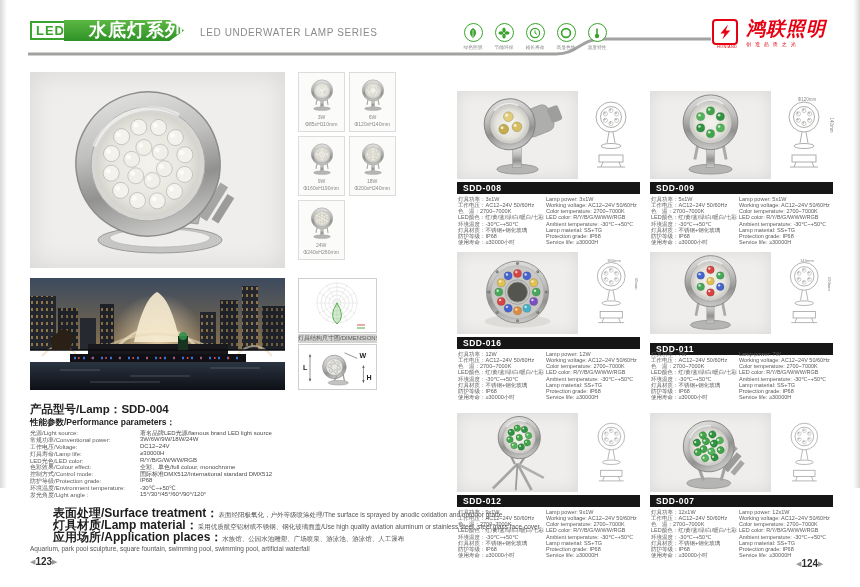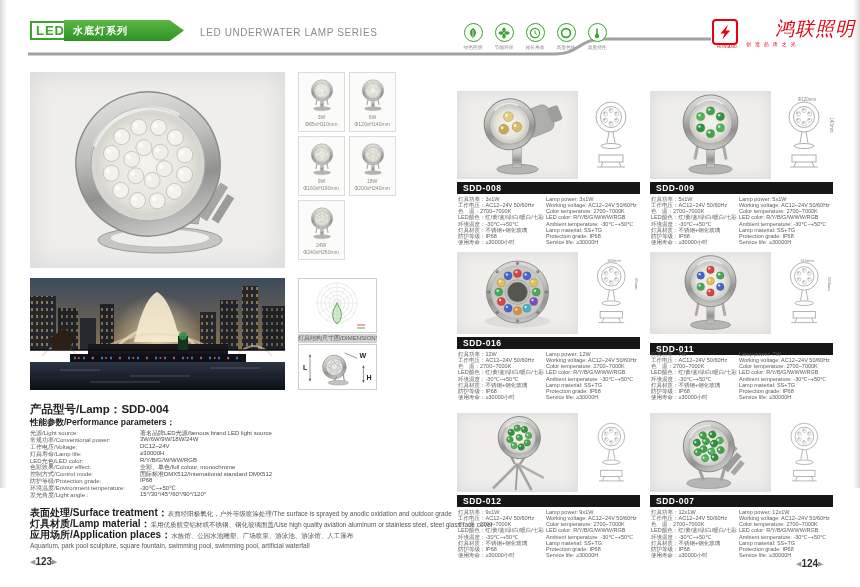--- a/index.html
+++ b/index.html
@@ -4,53 +4,53 @@
 <style>
   html,body{margin:0;padding:0;background:#ffffff;}
   body{width:860px;height:587px;overflow:hidden;font-family:"Liberation Sans","DejaVu Sans",sans-serif;-webkit-font-smoothing:antialiased;}
   #canvas{position:relative;width:860px;height:488px;background:#ffffff;}
   .edge{position:absolute;top:0;bottom:0;width:7px;}
   .edge.l{left:0;background:linear-gradient(90deg,#d9d9d7,#ffffff);}
   .edge.r{right:0;background:linear-gradient(270deg,#d9d9d7,#ffffff);}
 
   
   .led-badge{position:absolute;left:30px;top:21px;border:2px solid #3aa32c;color:#3aa32c;font-weight:bold;font-size:13px;line-height:15px;padding:0 4px;letter-spacing:1px;background:#fff;}
-  .series-arrow{position:absolute;left:64px;top:20px;width:120px;height:21px;background:linear-gradient(180deg,#5cb743,#2e9226);clip-path:polygon(0 0,88% 0,100% 50%,88% 100%,0 100%);color:#fff;font-weight:bold;font-size:10px;line-height:21px;padding-left:9px;box-sizing:border-box;letter-spacing:1px;}
+  .series-arrow{position:absolute;left:64px;top:20px;width:120px;height:21px;background:linear-gradient(180deg,#5cb743,#2e9226);clip-path:polygon(0 0,88% 0,100% 50%,88% 100%,0 100%);color:#fff;font-weight:bold;font-size:18px;line-height:21px;padding-left:9px;box-sizing:border-box;letter-spacing:1px;text-align:right;}
   .series-en{position:absolute;left:200px;top:27px;font-size:10px;font-weight:normal;color:#8b8b8b;letter-spacing:.6px;}
   .hdr-rule{position:absolute;left:0;top:0;}
   .features{position:absolute;left:458px;top:23px;display:flex;}
   .feat{width:30px;margin-right:1px;display:flex;flex-direction:column;align-items:center;}
   .feat .circ{width:17px;height:17px;border:1.5px solid #3aa32c;border-radius:50%;display:flex;align-items:center;justify-content:center;background:#fff;}
   .feat .lbl{font-size:6px;transform:scale(.8);transform-origin:center top;color:#8a8a8a;margin-top:2px;white-space:nowrap;}
   .logo{position:absolute;left:712px;top:19px;display:flex;}
   .logo-mark{width:26px;height:26px;border:2px solid #e60012;border-radius:4px;box-sizing:border-box;display:flex;align-items:center;justify-content:center;}
   .logo-en{font-size:6px;transform:scale(.65);transform-origin:center top;color:#e60012;text-align:center;width:28px;letter-spacing:.5px;}
   .logo-right{margin-left:6px;}
-  .logo-cn{font-size:19px;font-weight:normal;color:#e60012;letter-spacing:1px;line-height:20px;font-style:italic;margin-left:29px;}
+  .logo-cn{font-size:19px;font-weight:bold;color:#e60012;letter-spacing:1px;line-height:20px;font-style:italic;}
   .logo-slogan{font-size:6px;transform:scale(.85);transform-origin:left top;color:#e60012;letter-spacing:4.5px;margin-top:2px;}
 
   
   .main-photo{position:absolute;left:30px;top:72px;width:255px;height:196px;background:#efeeec;box-shadow:inset 0 0 28px rgba(0,0,0,.10);}
   .variants{position:absolute;left:298px;top:72px;width:100px;display:grid;grid-template-columns:47px 47px;gap:4px;}
   .vbox{height:60px;border:1px solid #dcdcda;background:#fbfbfa;box-sizing:border-box;display:flex;flex-direction:column;align-items:center;justify-content:flex-end;padding-bottom:2px;}
   .vbox svg{width:38px;height:40px;}
   .vcap{font-size:6px;transform:scale(.85);transform-origin:center top;color:#8a8a8a;line-height:7px;text-align:center;white-space:nowrap;}
   .fountain{position:absolute;left:30px;top:278px;width:255px;height:112px;}
   .polar{position:absolute;left:298px;top:278px;width:79px;height:55px;border:1px solid #cfcfcd;box-sizing:border-box;background:#fff;}
   .dims-bar{position:absolute;left:298px;top:334px;width:79px;height:9px;background:#d2d2d0;color:#5a5a5a;font-size:6px;transform-origin:left top;line-height:9px;text-align:center;overflow:hidden;white-space:nowrap;}
   .dim-box{position:absolute;left:298px;top:344px;width:79px;height:46px;border:1px solid #cfcfcd;box-sizing:border-box;background:#fff;}
   .model-line{position:absolute;left:30px;top:402px;font-size:11.5px;font-weight:bold;color:#222;}
   .params-title{position:absolute;left:30px;top:417px;font-size:8.5px;font-weight:bold;color:#222;}
   .spec-list{position:absolute;left:30px;top:429px;width:400px;}
   .spec-row{position:relative;height:6.9px;font-size:6px;color:#5c5c5c;white-space:nowrap;}
   .spec-row .sl{position:absolute;left:0;}
   .spec-row .sv{position:absolute;left:110px;color:#4a4a4a;}
   .notes{position:absolute;left:30px;top:508px;width:410px;}
   .note{font-size:6.5px;color:#555;line-height:10px;white-space:nowrap;}
-  .note b{color:#1d1d1d;font-size:10px;}
+  .note b{color:#1d1d1d;font-size:12px;margin-left:23px;}
   .pageno{position:absolute;font-size:10px;font-weight:bold;color:#2e2e2e;}
   .pageno .tri{color:#9a9a9a;font-size:7px;vertical-align:1px;}
   .pageno.lft{left:30px;top:556px;}
   .pageno.rgt{left:796px;top:558px;}
 
   
   .pblock{position:absolute;width:186px;}
   .pphoto{position:absolute;left:0;top:0;width:121px;background:#efeeec;box-shadow:inset 0 0 16px rgba(0,0,0,.09);}
   .pdim{position:absolute;left:129px;top:4px;width:56px;}
   .ptitle{position:absolute;left:0;width:183px;height:12px;background:#161616;color:#fff;font-weight:bold;font-size:8.5px;line-height:12px;padding-left:6px;box-sizing:border-box;letter-spacing:.5px;}

